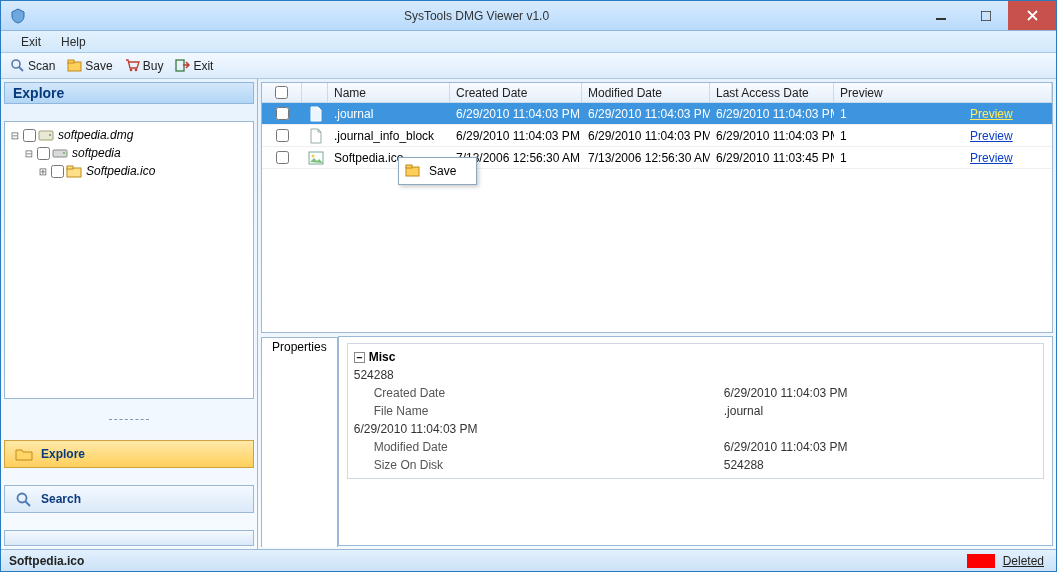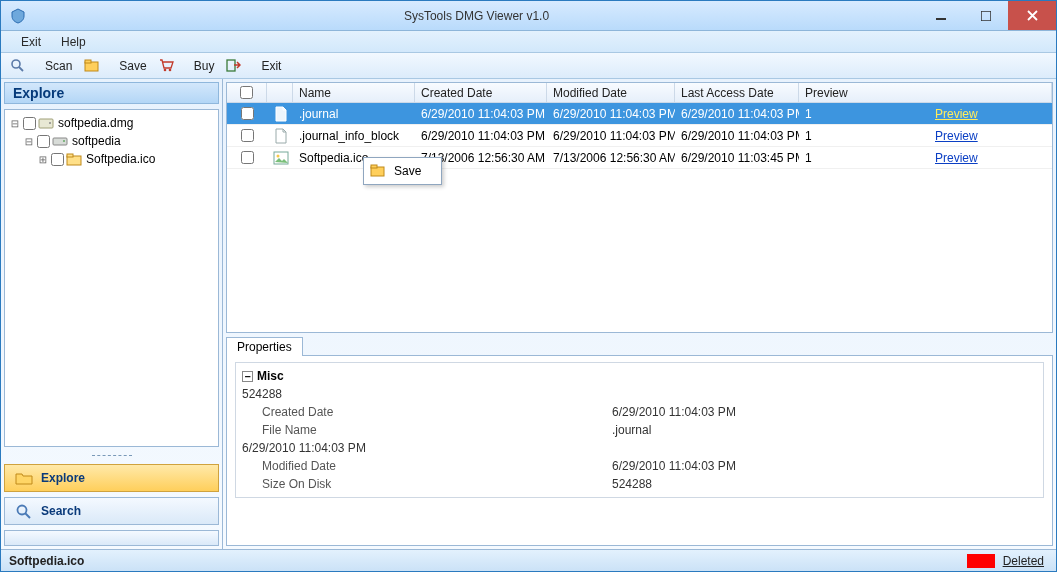--- a/index.html
+++ b/index.html
@@ -12,35 +12,35 @@
 .winbtns { display: flex; height: 100%; }
 .winbtn { width: 45px; display: flex; align-items: center; justify-content: center; color: #333; }
 .winbtn.close { background: #c8514b; color: #fff; width: 48px; }
 
 
 .menubar { background: linear-gradient(#e3f1fd,#d2e8fb); height: 22px; display: flex; align-items: center; padding: 0 10px; border-bottom: 1px solid #a9c8e3; }
 .menubar .item { padding: 2px 10px; color: #2a2a2a; cursor: default; }
 
 
 .toolbar { background: linear-gradient(#f2f8ff,#dcecfb); height: 26px; display: flex; align-items: center; gap: 2px; padding: 0 4px; border-bottom: 1px solid #a9c8e3; }
-.tbtn { display: flex; align-items: center; gap: 20px; padding: 1px 5px; cursor: default; color: #222; }
+.tbtn { display: flex; align-items: center; gap: 3px; padding: 1px 5px; cursor: default; color: #222; }
 .tbtn .ico { width: 15px; height: 15px; display: inline-flex; }
 
 
 .main { flex: 1; display: flex; background: linear-gradient(#e8f2fd,#f5faff); overflow: hidden; }
 
 
-.sidebar { width: 222px; display: flex; flex-direction: column; border-right: 1px solid #9bb8d6; padding: 3px; gap: 5px; }
+.sidebar { width: 257px; display: flex; flex-direction: column; border-right: 1px solid #9bb8d6; padding: 3px; gap: 17px; }
 .explore-hdr { background: linear-gradient(#d3e7fb,#b3d6f6); border: 1px solid #8fb7dc; padding: 2px 8px; color: #063a7a; font-weight: bold; font-size: 14px; }
 .tree-pane { flex: 1; background: #fff; border: 1px solid #9bb8d6; overflow: auto; padding: 4px 0; }
 .tree-node { display: flex; align-items: center; gap: 2px; height: 18px; white-space: nowrap; }
 .tree-node .expander { width: 12px; text-align: center; color: #666; font-size: 10px; cursor: default; }
 .tree-node .cb { width: 13px; height: 13px; }
 .tree-node .ico { width: 16px; height: 16px; display: inline-flex; }
-.tree-node .label { padding-left: 2px; }
+.tree-node .label { padding-left: 2px; font-style: italic; }
 .tree-l0 { padding-left: 4px; }
 .tree-l1 { padding-left: 18px; }
 .tree-l2 { padding-left: 32px; }
 
 .splitgrip { height: 7px; display: flex; justify-content: center; align-items: center; cursor: row-resize; }
 .splitgrip span { width: 40px; border-top: 1px dashed #7999b8; }
 
 .navbtn { display: flex; align-items: center; gap: 8px; padding: 5px 10px; border: 1px solid #9bb8d6; color: #0a3a7a; font-weight: bold; font-size: 12px; cursor: default; }
 .navbtn.active { background: linear-gradient(#ffe9a9,#ffcf5b); border-color: #cfa23e; }
 .navbtn.inactive { background: linear-gradient(#f4f9ff,#dae9f8); }
@@ -71,21 +71,21 @@
 .col-access { width: 124px; }
 .col-size { width: 130px; }
 .col-preview { flex: 1; }
 
 
 .ctxmenu { position: absolute; background: #fff; border: 1px solid #8fa6bf; box-shadow: 2px 2px 4px rgba(0,0,0,.2); padding: 2px; }
 .ctxmenu .item { display: flex; align-items: center; gap: 8px; padding: 3px 18px 3px 4px; }
 .ctxmenu .item .ico { width: 16px; height: 16px; }
 
 
-.proppane { height: 210px; display: flex; flex-direction: column; }
+.proppane { height: 210px; display: flex; flex-direction: row; }
 .tabstrip { display: flex; }
 .tab { border: 1px solid #9bb8d6; border-bottom: none; padding: 2px 10px; background: #fff; position: relative; top: 1px; }
 .propbody { flex:1; border: 1px solid #9bb8d6; background: #fff; padding: 6px 8px; overflow: auto; }
 .propgroup { border: 1px solid #cfd8e3; padding: 4px 0; }
 .grouphdr { display: flex; align-items: center; gap: 4px; font-weight: bold; padding: 2px 6px; }
 .grouphdr .exp { font-family: monospace; font-size: 10px; border:1px solid #888; width:11px; height:11px; display:inline-flex; align-items:center; justify-content:center; line-height:9px; }
 .proprow { display: flex; }
 .proprow .pk { width: 370px; padding: 2px 6px 2px 26px; color: #555; }
 .proprow .pv { flex: 1; padding: 2px 6px; color: #333; }
 

